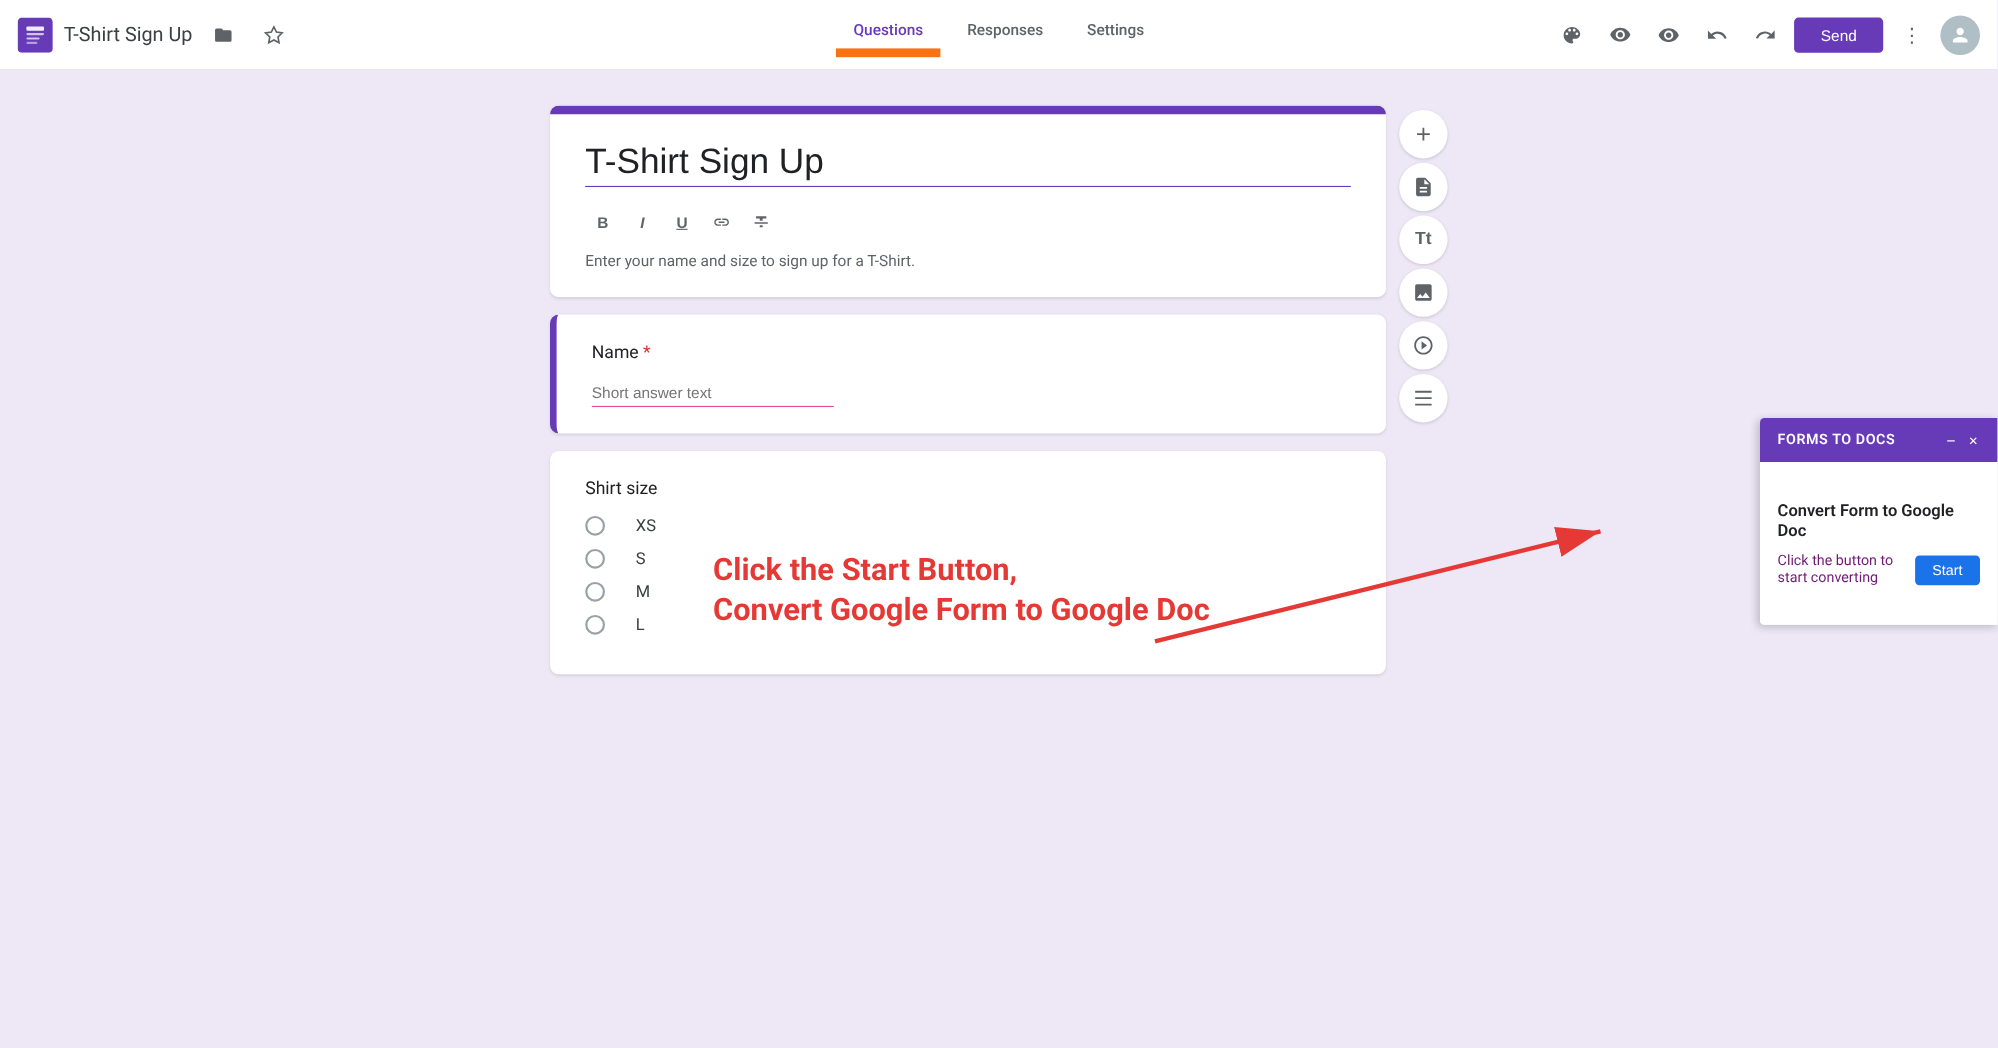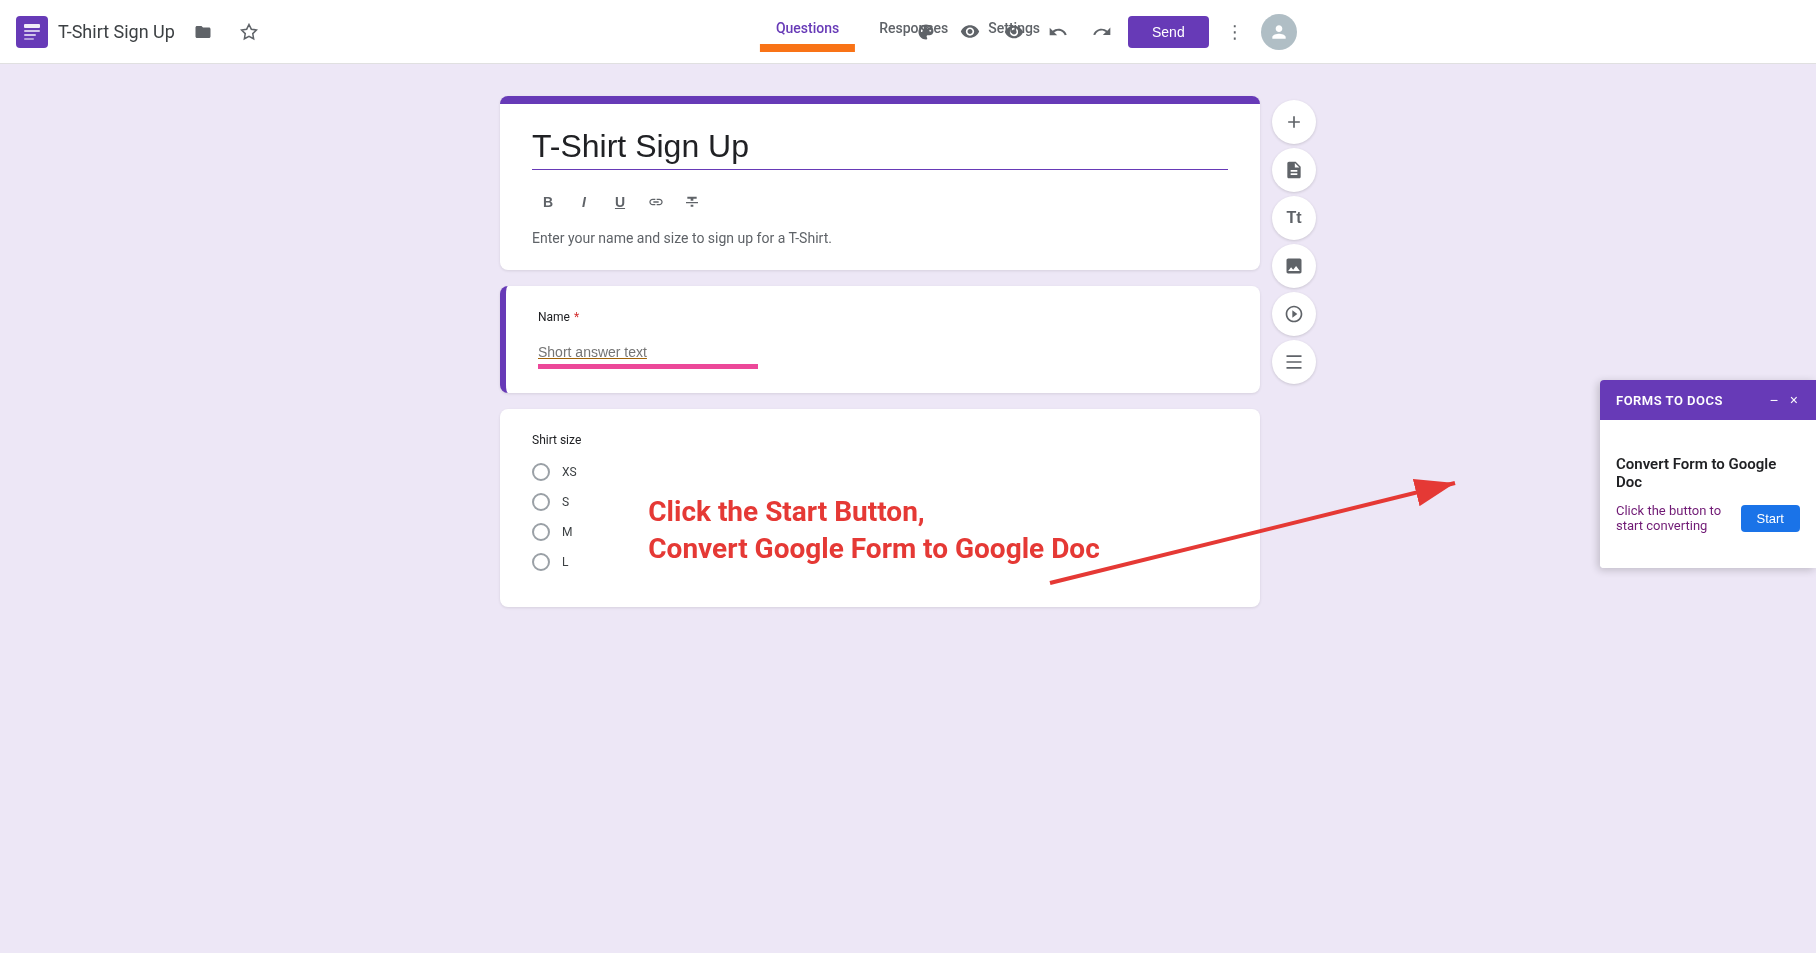--- a/index.html
+++ b/index.html
@@ -67,20 +67,21 @@
     }
     .nav-tab.active {
       color: #673ab7;
       border-bottom: 8px solid #f97316;
     }
     .topbar-right {
       display: flex;
       align-items: center;
       gap: 8px;
       flex: 1;
+      justify-content: flex-end;
     }
     .send-btn {
       background: #673ab7;
       color: #fff;
       border: none;
       border-radius: 4px;
       padding: 8px 24px;
       font-size: 14px;
       font-weight: 500;
       cursor: pointer;
@@ -184,47 +185,46 @@
       align-items: center;
       justify-content: center;
     }
     .form-description {
       font-size: 14px;
       color: #5f6368;
     }
 
     
     .question-label {
-      font-size: 12px;
+      font-size: 16px;
       color: #202124;
       margin-bottom: 16px;
       display: flex;
       align-items: flex-start;
       gap: 4px;
     }
     .required-star { color: #d32f2f; }
     .short-answer-field {
       border: none;
-      border-bottom: 5px solid #ec4899;
+      border-bottom: 1px solid #ec4899;
       width: 220px;
       padding: 4px 0;
       font-size: 14px;
-      color: #a16207;
+      color: #6d28d9;
       outline: none;
       background: transparent;
-      text-decoration: underline;
     }
 
     
     .radio-option {
       display: flex;
       align-items: center;
-      gap: 12px;
+      gap: 28px;
       margin-bottom: 12px;
-      font-size: 12px;
+      font-size: 15px;
       color: #3c4043;
     }
     .radio-circle {
       width: 18px;
       height: 18px;
       border-radius: 50%;
       border: 2px solid #9aa0a6;
       display: inline-block;
       flex-shrink: 0;
     }

